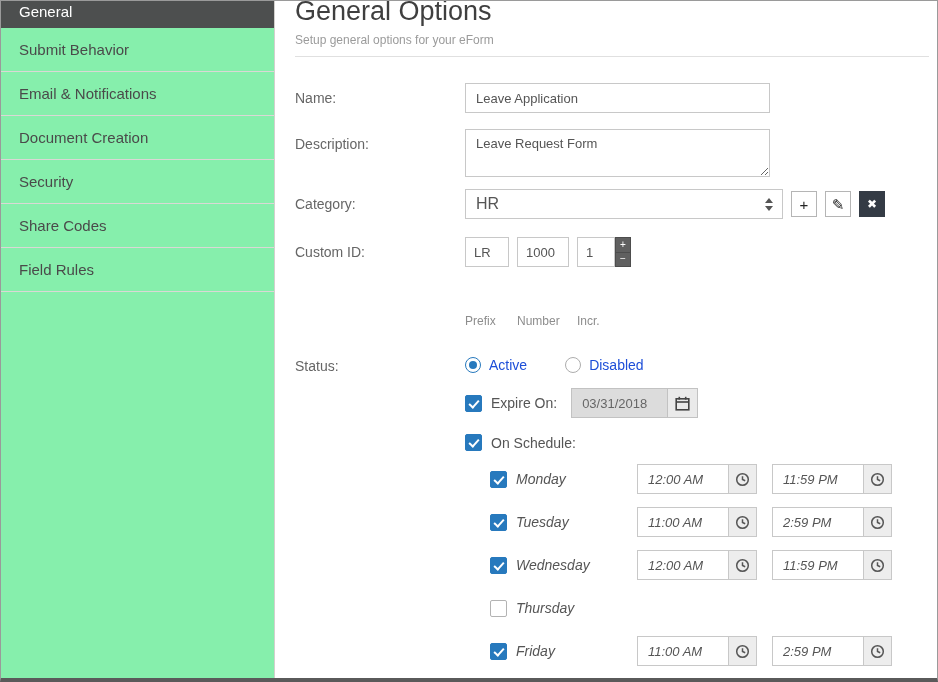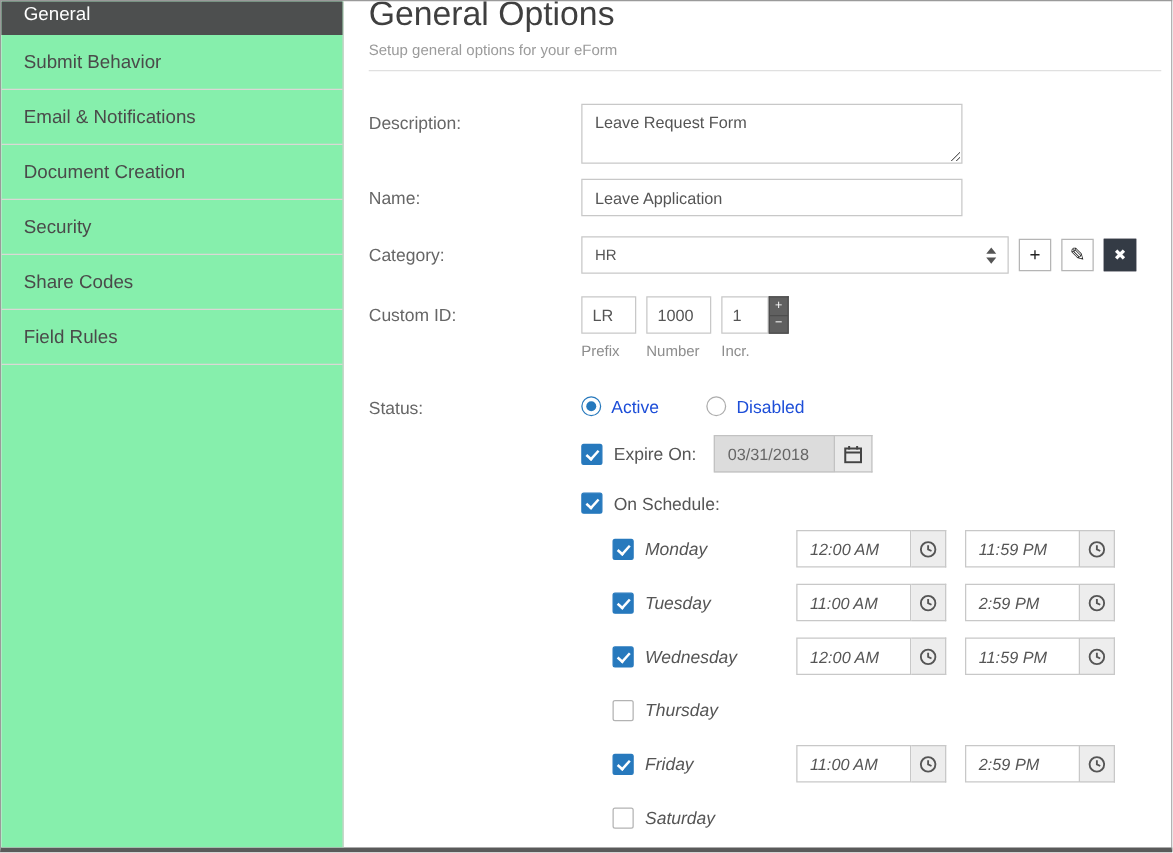--- a/index.html
+++ b/index.html
@@ -50,39 +50,39 @@
   }
   textarea.text-area {
     width: 305px; height: 48px;
     border: 1px solid #c8c8c8;
     padding: 6px 10px; font-size: 13px; color: #555;
     font-family: inherit; outline: none;
   }
   
   .cat-control { display: flex; align-items: center; }
   .select-box {
-    width: 342px; height: 30px;
+    width: 318px; height: 30px;
     border: 1px solid #c8c8c8;
     display: flex; align-items: center; justify-content: space-between;
-    padding-left: 10px; font-size: 12px; color: #555;
+    padding-left: 10px; font-size: 16px; color: #555;
     cursor: pointer; background: #fff;
   }
   .spin { width: 26px; display: flex; flex-direction: column; align-items: center; gap: 3px; }
   .arr-up { width: 0; height: 0; border-left: 4px solid transparent; border-right: 4px solid transparent; border-bottom: 5px solid #555; }
   .arr-down { width: 0; height: 0; border-left: 4px solid transparent; border-right: 4px solid transparent; border-top: 5px solid #555; }
   .icon-btn {
     width: 26px; height: 26px; margin-left: 8px;
     border: 1px solid #b5b5b5; background: #fff; color: #222;
     display: flex; align-items: center; justify-content: center;
     font-size: 15px; cursor: pointer; line-height: 1;
   }
   .icon-btn.dark { background: #343b45; border-color: #343b45; color: #fff; font-size: 12px; }
   
   .cid-group { display: flex; align-items: flex-start; }
-  .cid-col { margin-right: 8px; display: flex; flex-direction: column; }
+  .cid-col { margin-right: 8px; display: flex; flex-direction: column; gap: 40px; }
   .cid-input { height: 30px; border: 1px solid #c8c8c8; padding: 0 8px; font-size: 13px; color: #555; font-family: inherit; outline: none; }
   .caption { font-size: 12px; color: #8d8d8d; margin-top: 7px; }
   .incr-wrap { display: flex; }
   .stepper { width: 16px; height: 30px; display: flex; flex-direction: column; }
   .step-btn {
     flex: 1; background: #606060; color: #fff;
     border: 1px solid #4d4d4d; font-size: 10px; line-height: 1;
     display: flex; align-items: center; justify-content: center; cursor: pointer;
   }
   .step-btn.top { border-bottom: none; }
@@ -159,28 +159,28 @@
     <div class="side-item"><span>Field Rules</span></div>
   </aside>
 
   <main class="main">
     <h1 class="title">General Options</h1>
     <p class="subtitle">Setup general options for your eForm</p>
     <hr class="divider">
 
     <div class="form">
 
+      <div class="frow">
+        <div class="flabel">Name:</div>
+        <input class="text-input" type="text" value="Leave Application" style="">
+      </div>
+
       <div class="frow" style="margin-bottom:12px;">
         <div class="flabel">Description:</div>
         <textarea class="text-area" style="">Leave Request Form</textarea>
-      </div>
-
-      <div class="frow">
-        <div class="flabel">Name:</div>
-        <input class="text-input" type="text" value="Leave Application" style="">
       </div>
 
       <div class="frow" style="margin-bottom:18px;">
         <div class="flabel">Category:</div>
         <div class="cat-control">
           <div class="select-box">
             <span>HR</span>
             <span class="spin">
               <span class="arr-up"></span>
               <span class="arr-down"></span>

